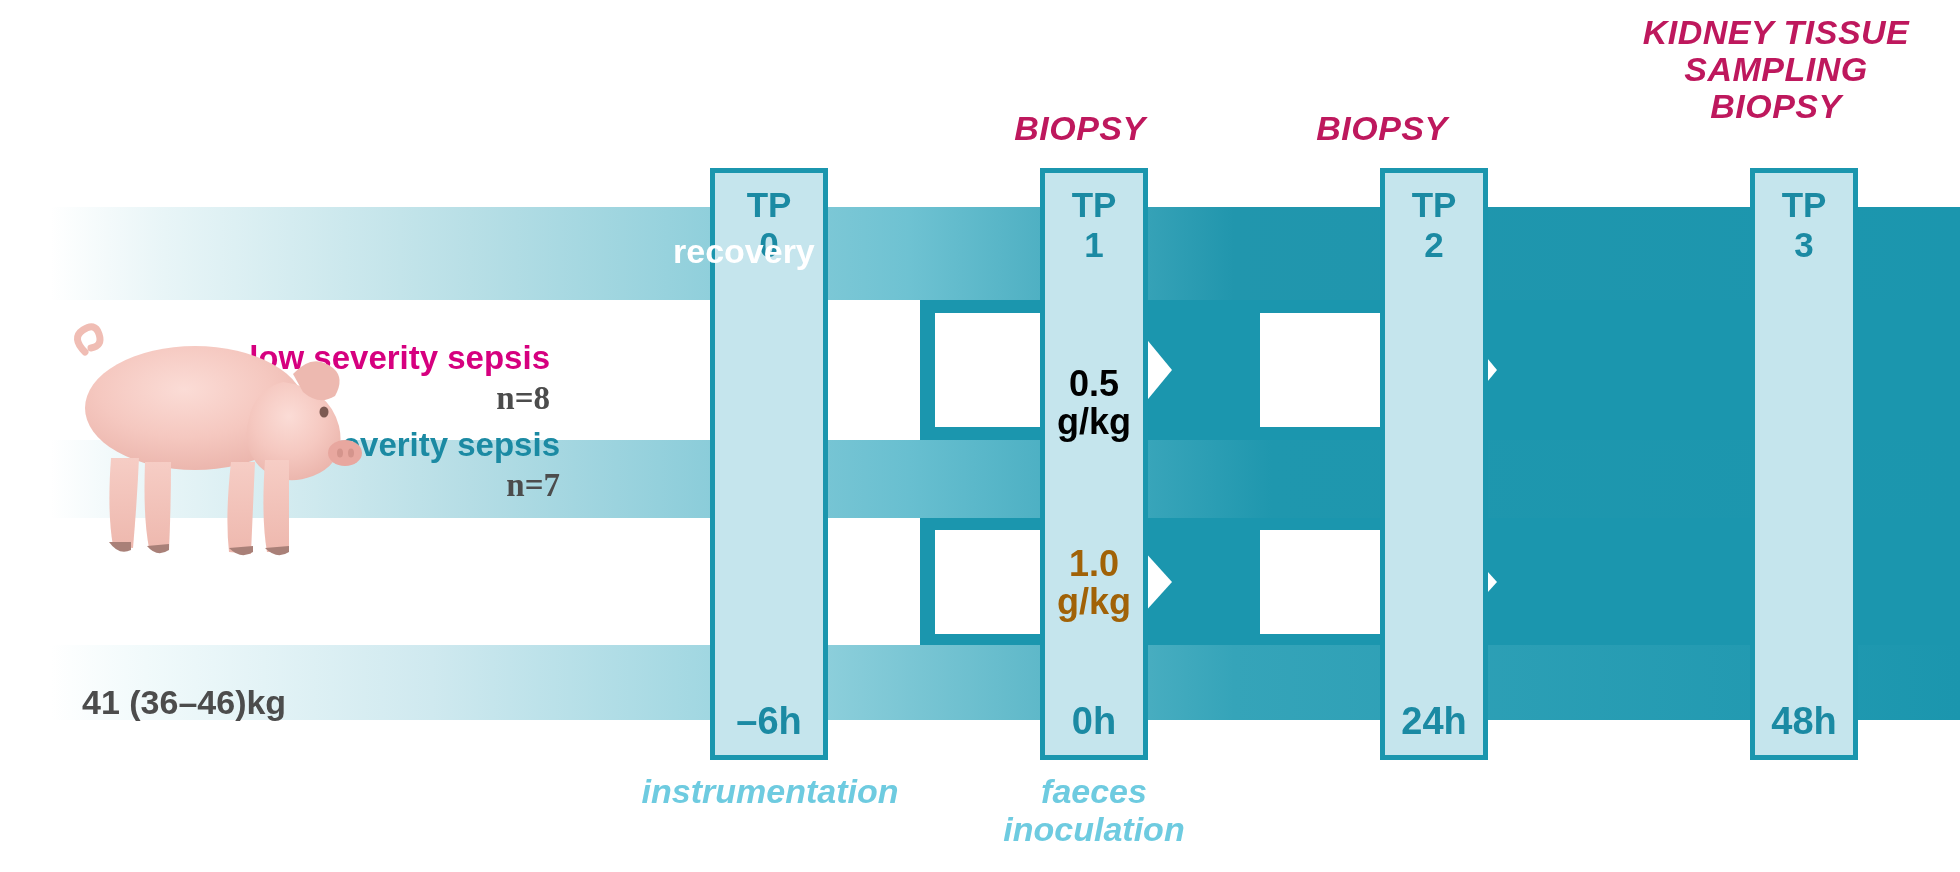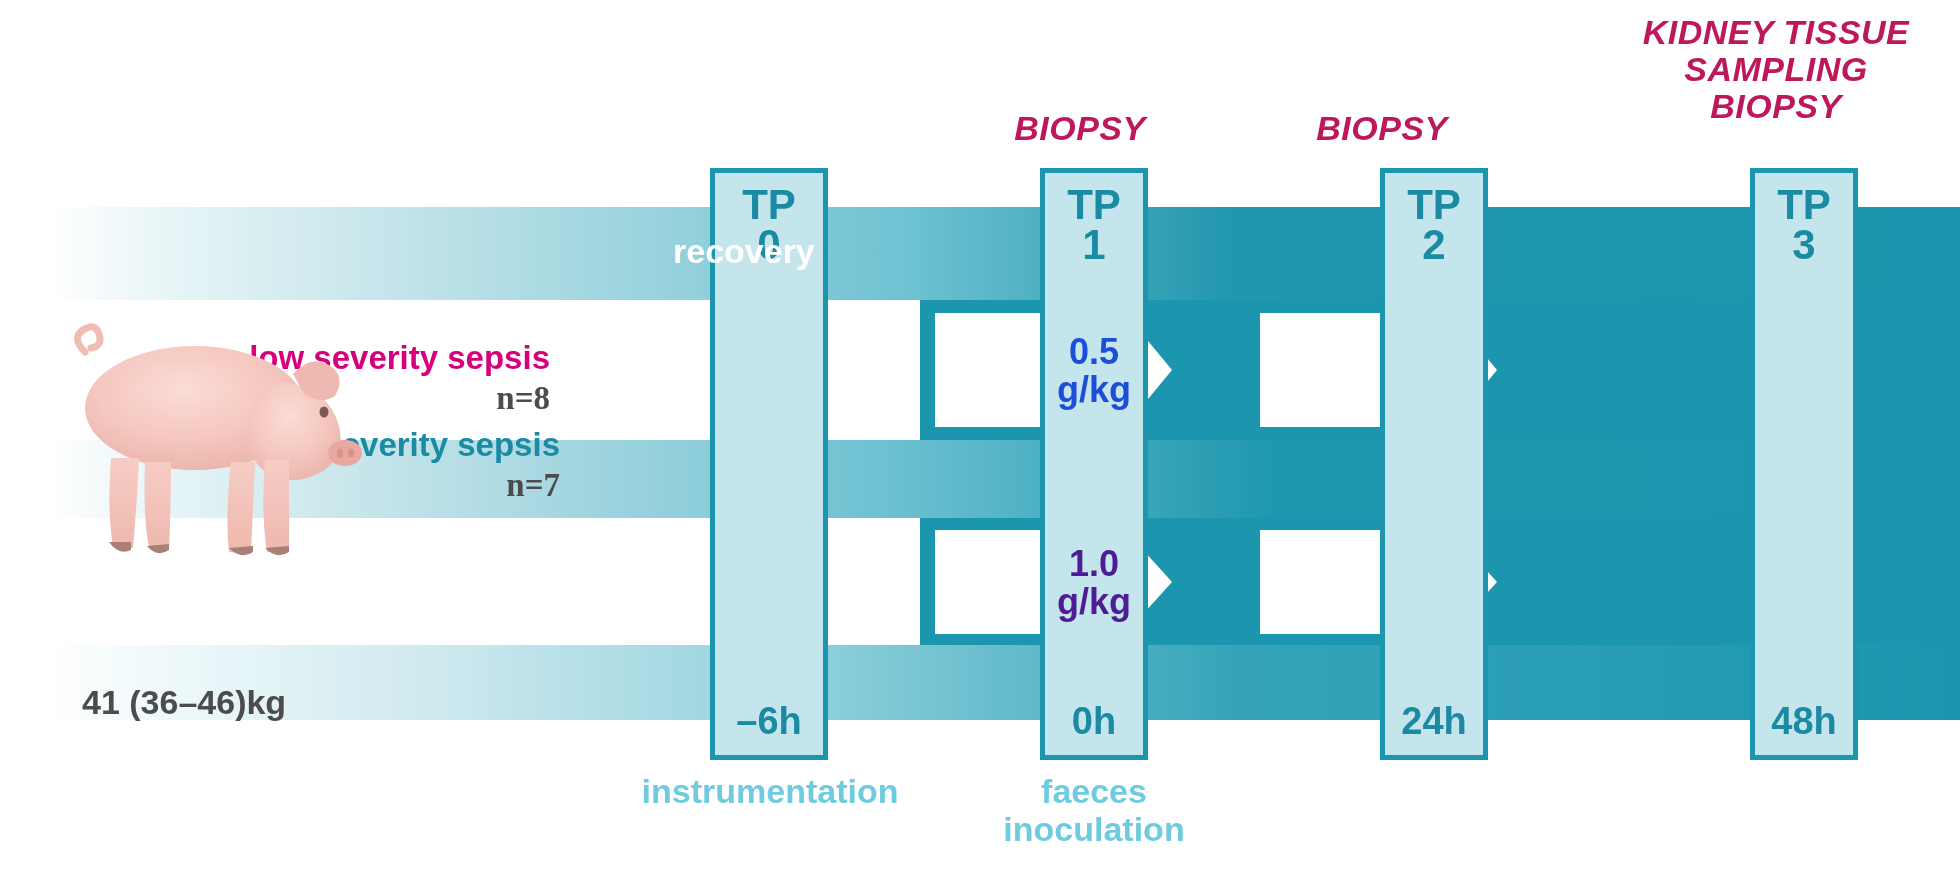--- a/index.html
+++ b/index.html
@@ -45,36 +45,36 @@
     background: #c5e5ed;
     border: 5px solid #1b96ae;
     z-index: 6;
     display: flex;
     flex-direction: column;
     align-items: center;
   }
   .tp-title {
     color: #1b8aa3;
     font-weight: bold;
-    font-size: 42px;
+    font-size: 35px;
     line-height: 40px;
     text-align: center;
     margin-top: 12px;
     letter-spacing: 0px;
   }
   .tp-dose {
     position: absolute;
     width: 100%;
     text-align: center;
     font-weight: bold;
     font-size: 36px;
     line-height: 38px;
   }
-  .tp-dose.low  { color: #1d4ed8; }
-  .tp-dose.high { color: #4c1d95; }
+  .tp-dose.low  { color: #000000; margin-top: 32px; }
+  .tp-dose.high { color: #a16207; }
   .tp-hours {
     position: absolute;
     bottom: 14px;
     width: 100%;
     text-align: center;
     color: #1b8aa3;
     font-weight: bold;
     font-size: 38px;
     line-height: 40px;
   }
@@ -96,20 +96,21 @@
   
   .sublabel {
     position: absolute;
     color: #6ecbe0;
     font-weight: bold;
     font-size: 34px;
     line-height: 38px;
     text-align: center;
     z-index: 7;
     white-space: nowrap;
+    font-style: italic;
   }
 
   
   .recovery {
     position: absolute;
     left: 673px; top: 232px;
     color: #ffffff;
     font-weight: bold;
     font-size: 34px;
     z-index: 7;

